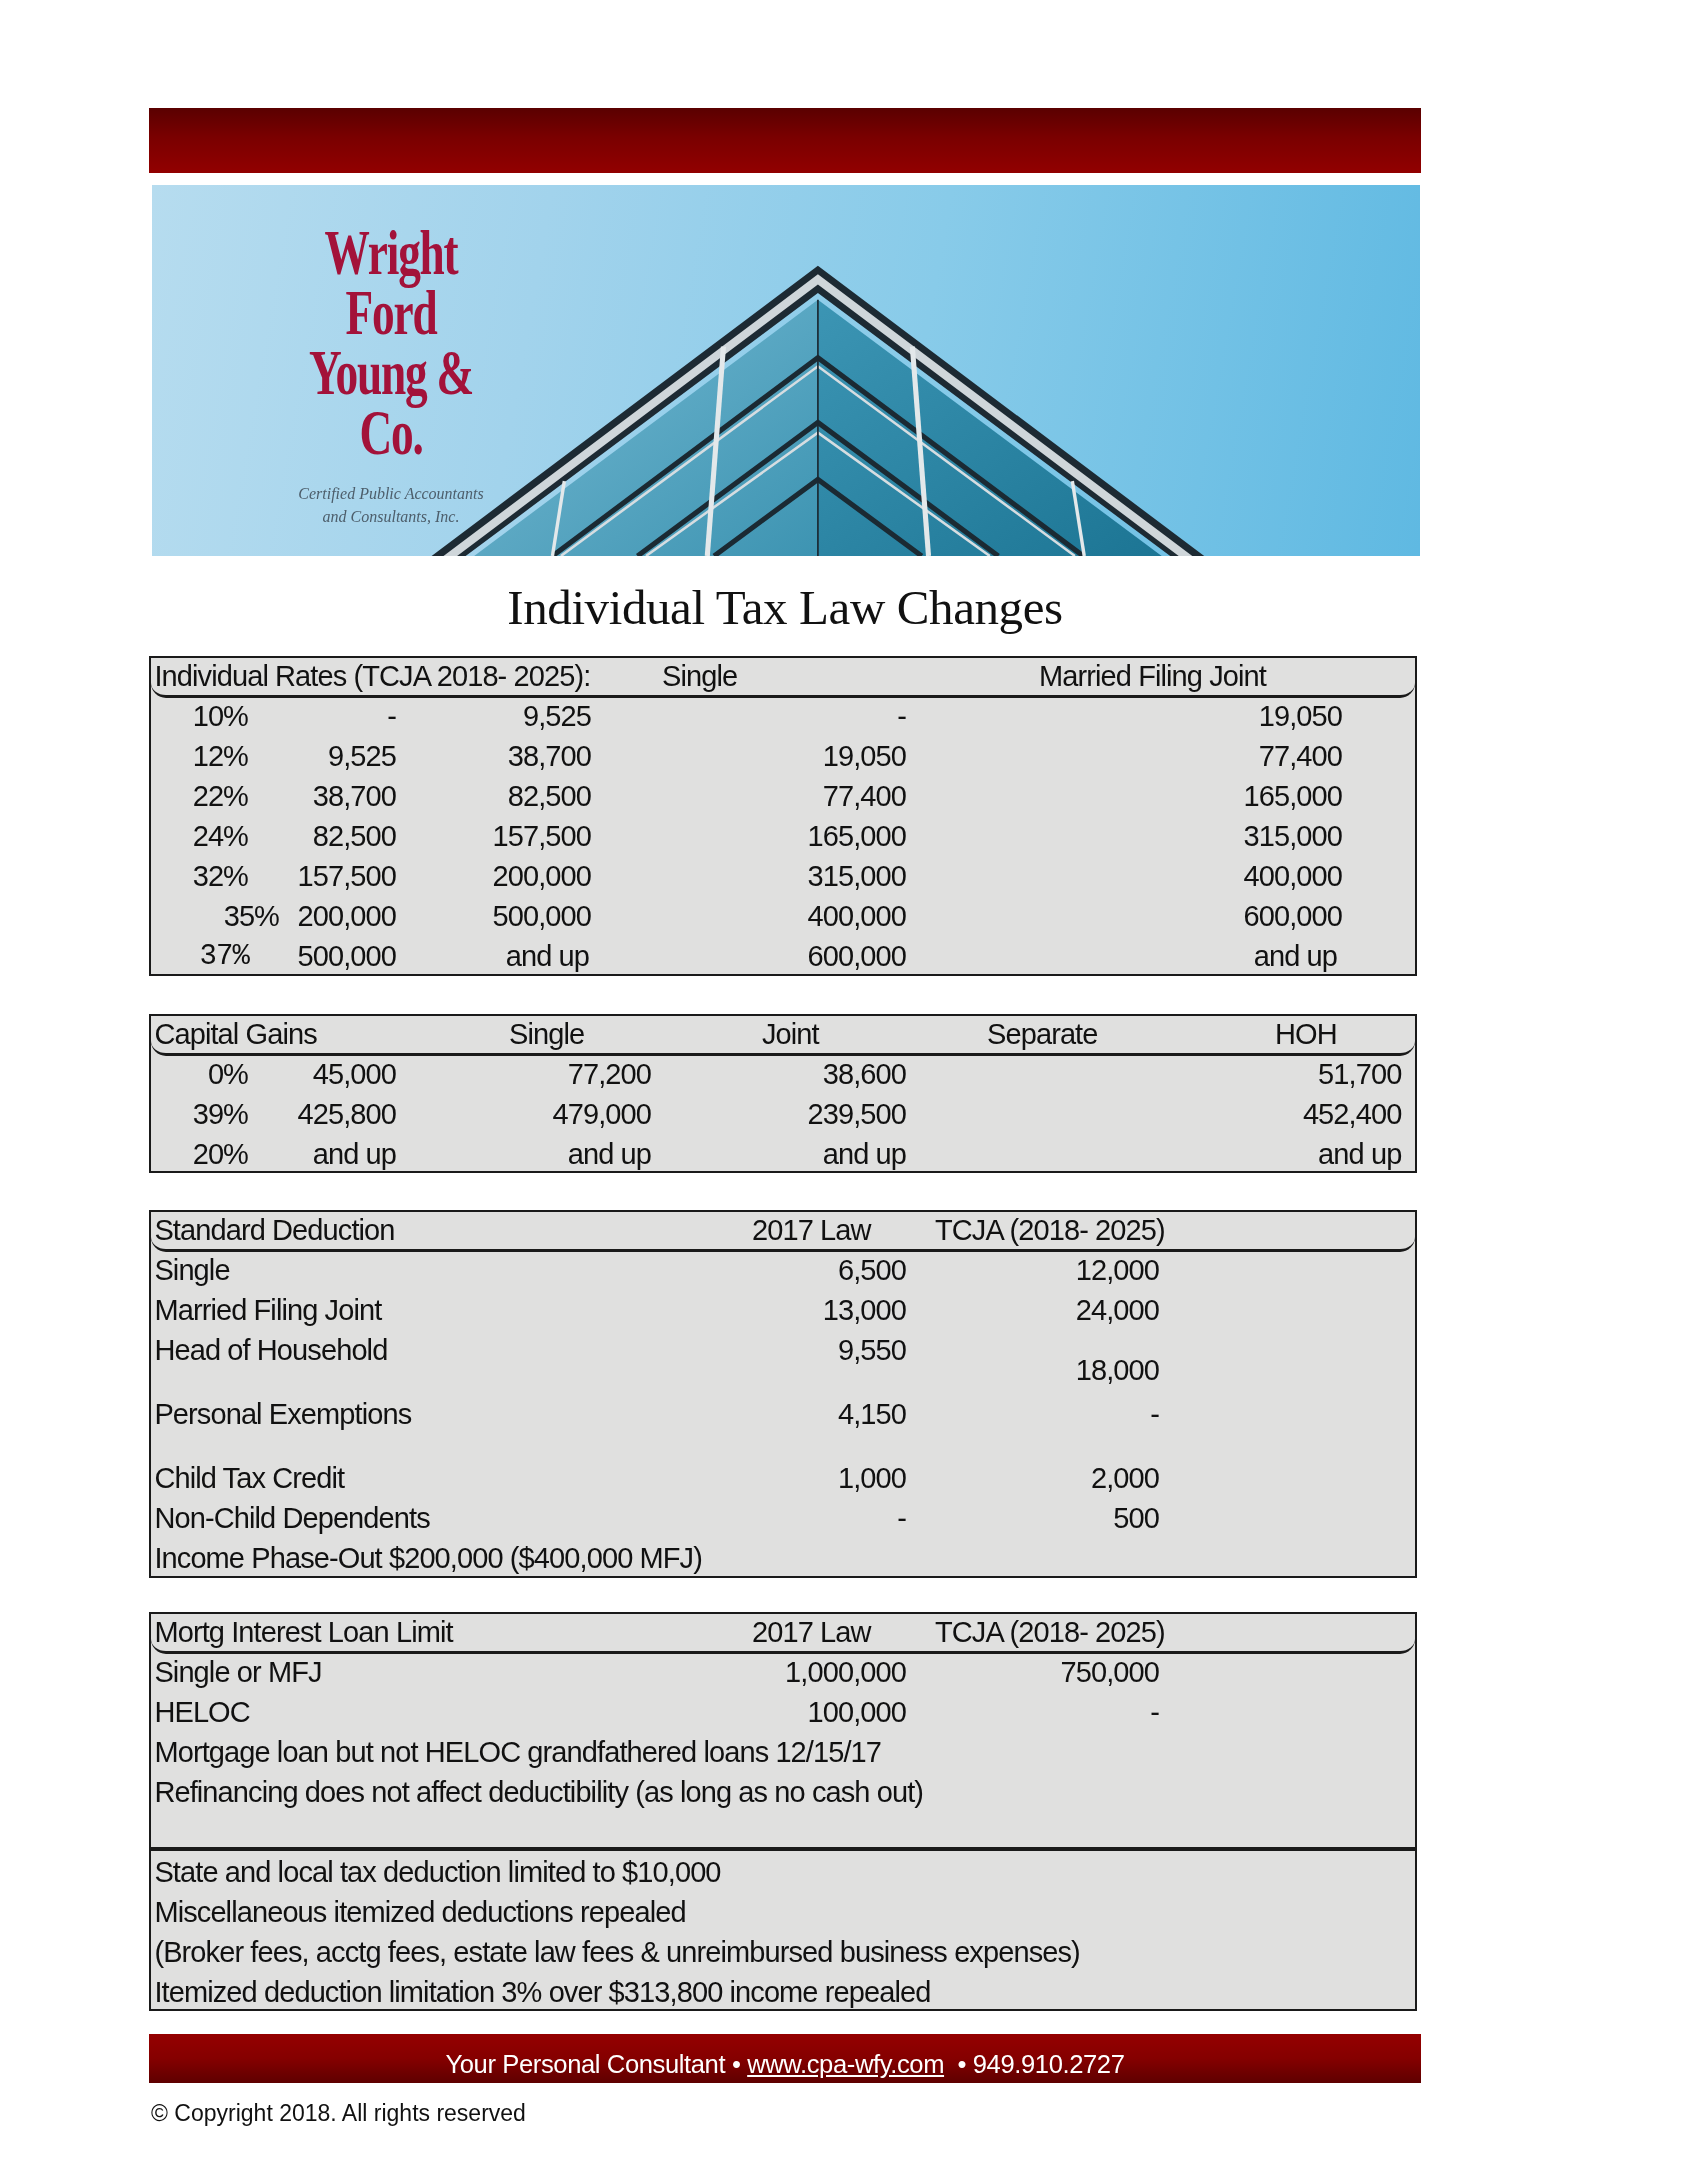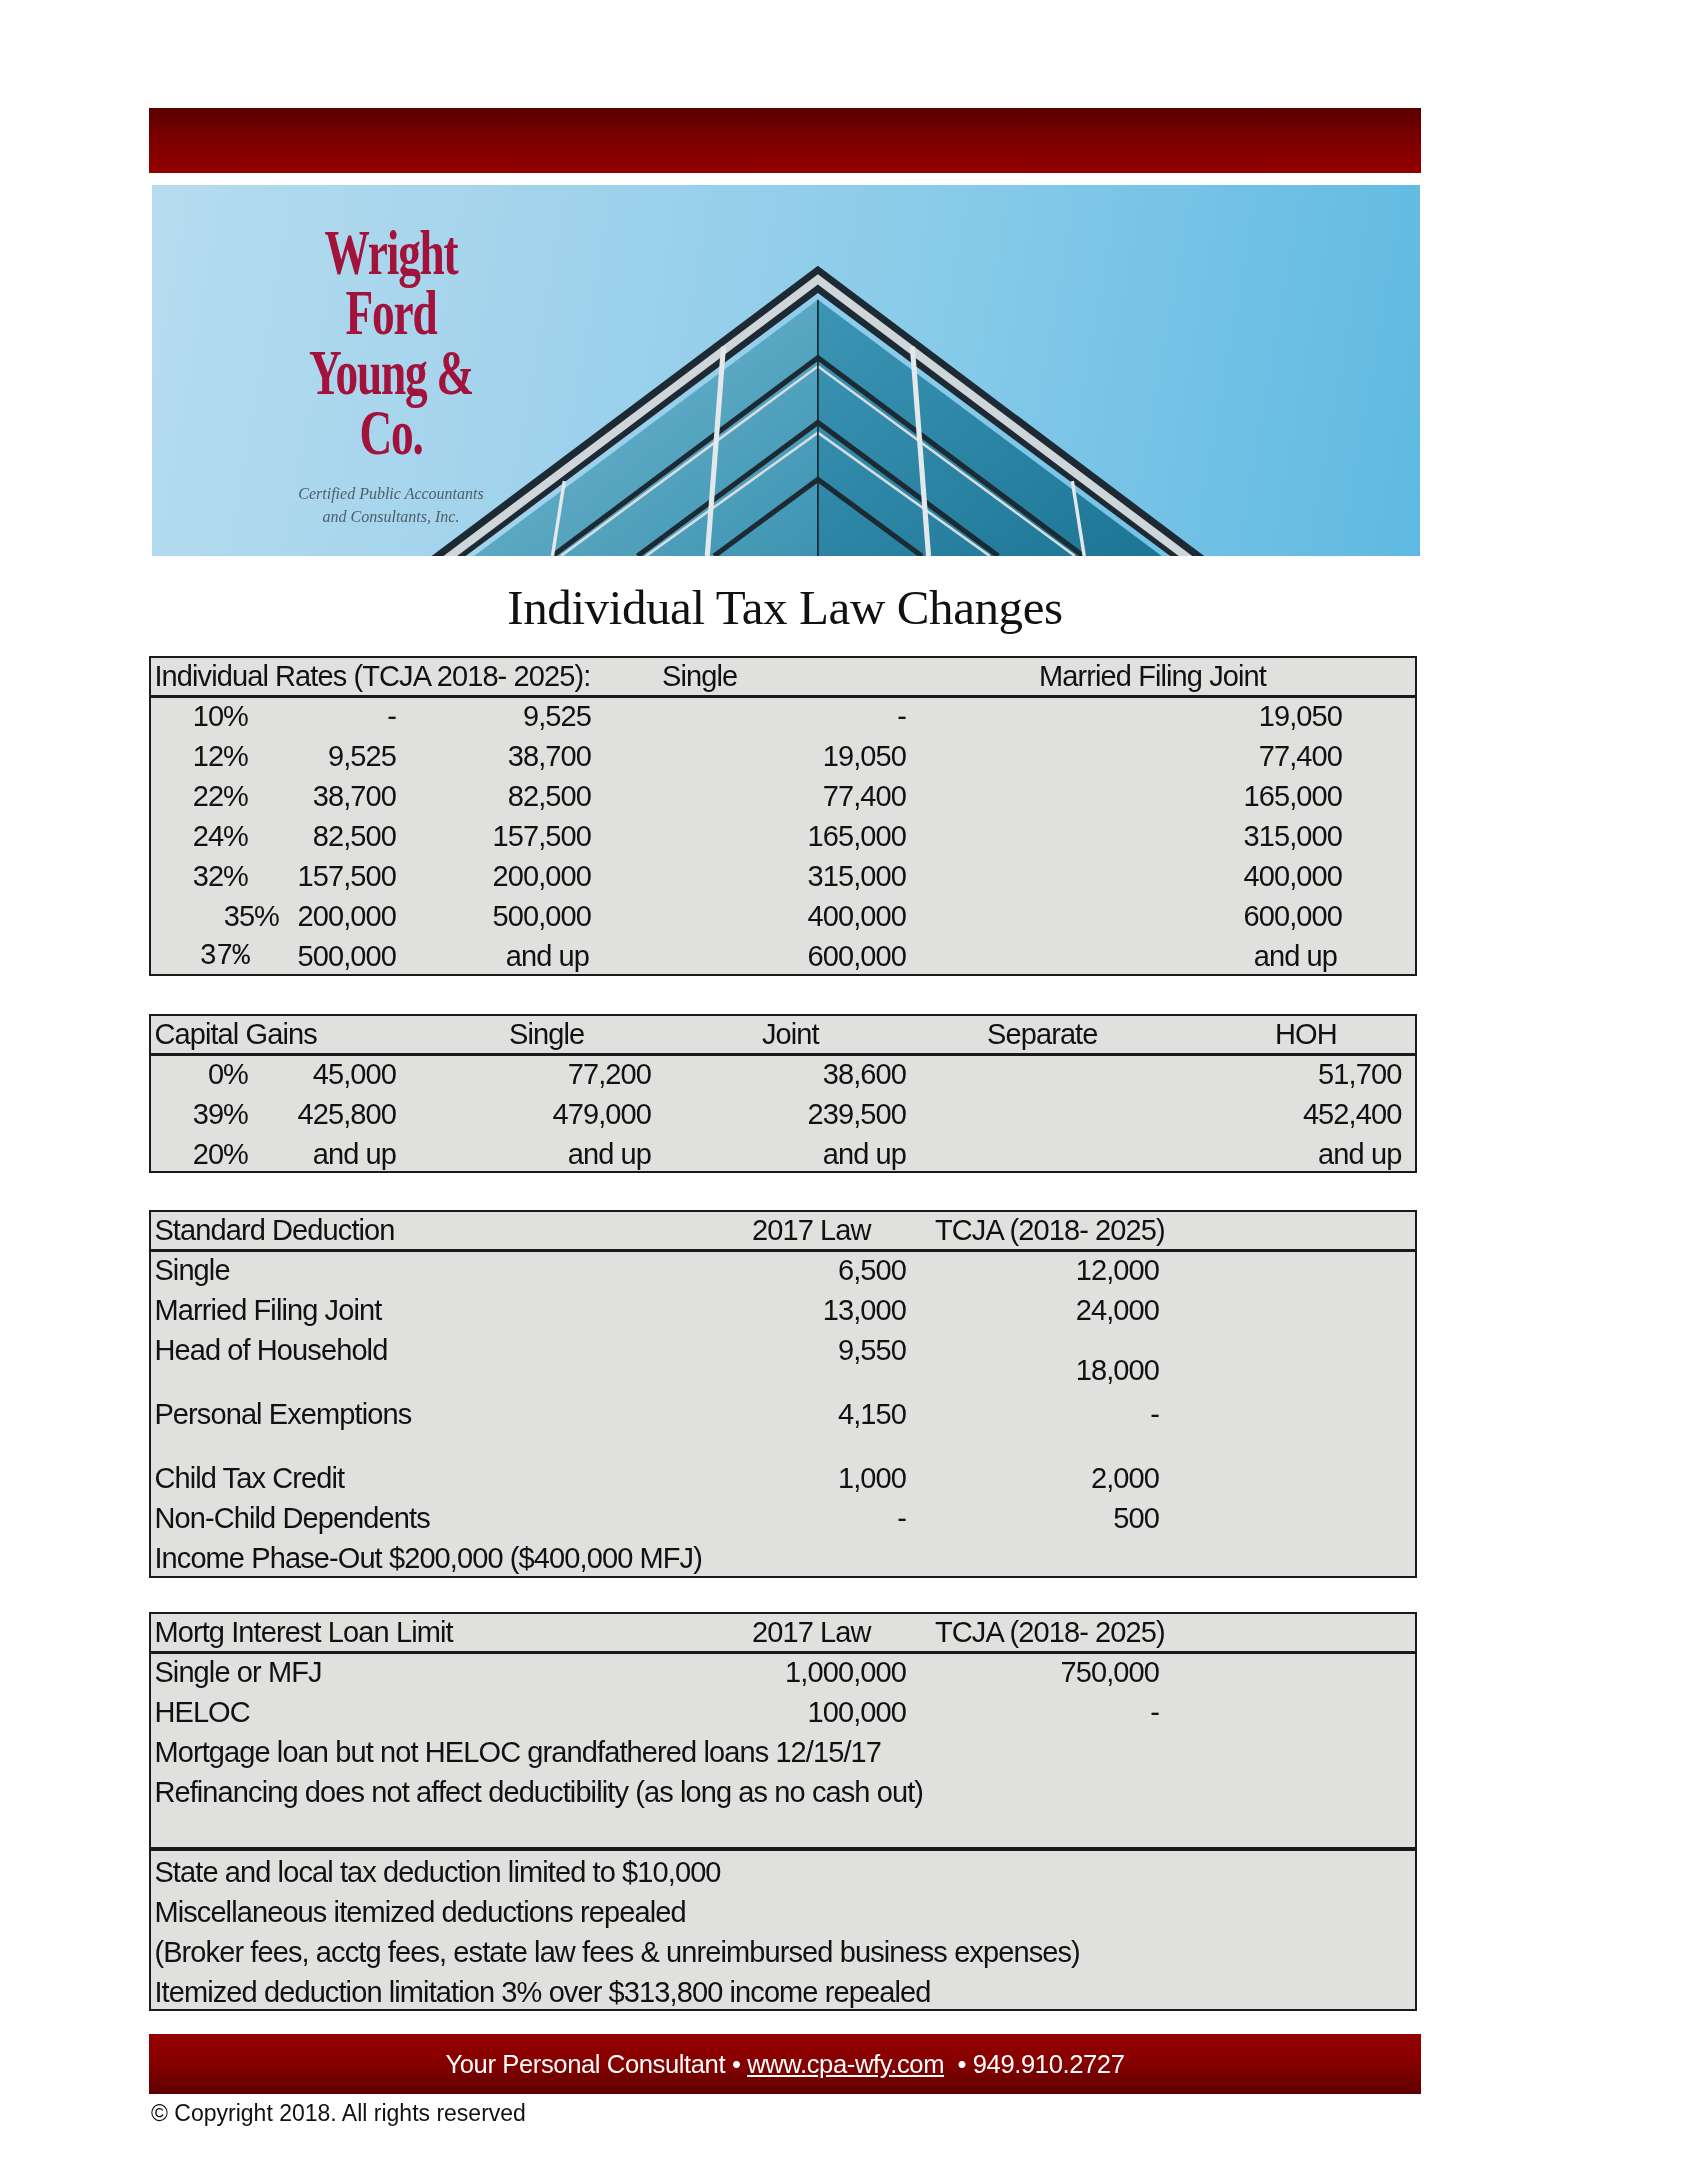--- a/index.html
+++ b/index.html
@@ -12,27 +12,27 @@
     background: linear-gradient(100deg, #b6dcef 0%, #a2d3ec 30%, #88cbe9 60%, #5fb9e2 100%); }
   .banner svg { position: absolute; left: 0; top: 0; }
   .logo { position: absolute; left: 111px; top: 38px; width: 256px; text-align: center; }
   .logo .line { font-family: "Liberation Serif", serif; color: #a3123a; font-weight: bold; font-size: 63px; line-height: 60px; letter-spacing: -1.7px; transform: scaleX(0.72); transform-origin: center; }
   .logo .sub { font-family: "Liberation Serif", serif; font-style: italic; color: #4d5e6b; font-size: 16px; line-height: 23px; margin-top: 19px; }
 
   .doc-title { position: absolute; left: 149px; top: 579px; width: 1272px; text-align: center;
     font-family: "Liberation Serif", serif; font-size: 49px; color: #111; letter-spacing: -0.4px; }
 
   .tbl { position: absolute; left: 149px; width: 1268px; background: #e0e0df; border: 2.6px solid #1a1a1a; box-sizing: border-box; }
-  .tbl .hdr { position: relative; height: 37px; border-bottom: 3.4px solid #1a1a1a; }
+  .tbl .hdr { position: relative; height: 37px; border-bottom: 3.4px solid #1a1a1a; border-radius: 15px; }
   .tbl .row { position: relative; height: 40px; }
   .cell { position: absolute; top: 0; font-size: 29px; line-height: 37px; white-space: nowrap; font-family: "Liberation Sans Narrow", "Liberation Sans", sans-serif; letter-spacing: -0.9px; }
   .r { text-align: right; }
   .l { text-align: left; }
 
-  .footer-bar { position: absolute; left: 149px; top: 2034px; width: 1272px; height: 60px;
+  .footer-bar { position: absolute; left: 149px; top: 2034px; width: 1272px; height: 49px;
     background: linear-gradient(to bottom, #950000 0%, #850000 50%, #5e0000 100%);
     color: #fff; text-align: center; font-size: 25.6px; line-height: 61px; letter-spacing: -0.4px; }
   .footer-bar a { color: #fff; text-decoration: underline; }
   .copyright { position: absolute; left: 151px; top: 2100px; font-size: 23px; color: #111; font-family: "Liberation Sans", sans-serif; }
 </style>
 </head>
 <body>
 
 <div class="top-bar"></div>
 

